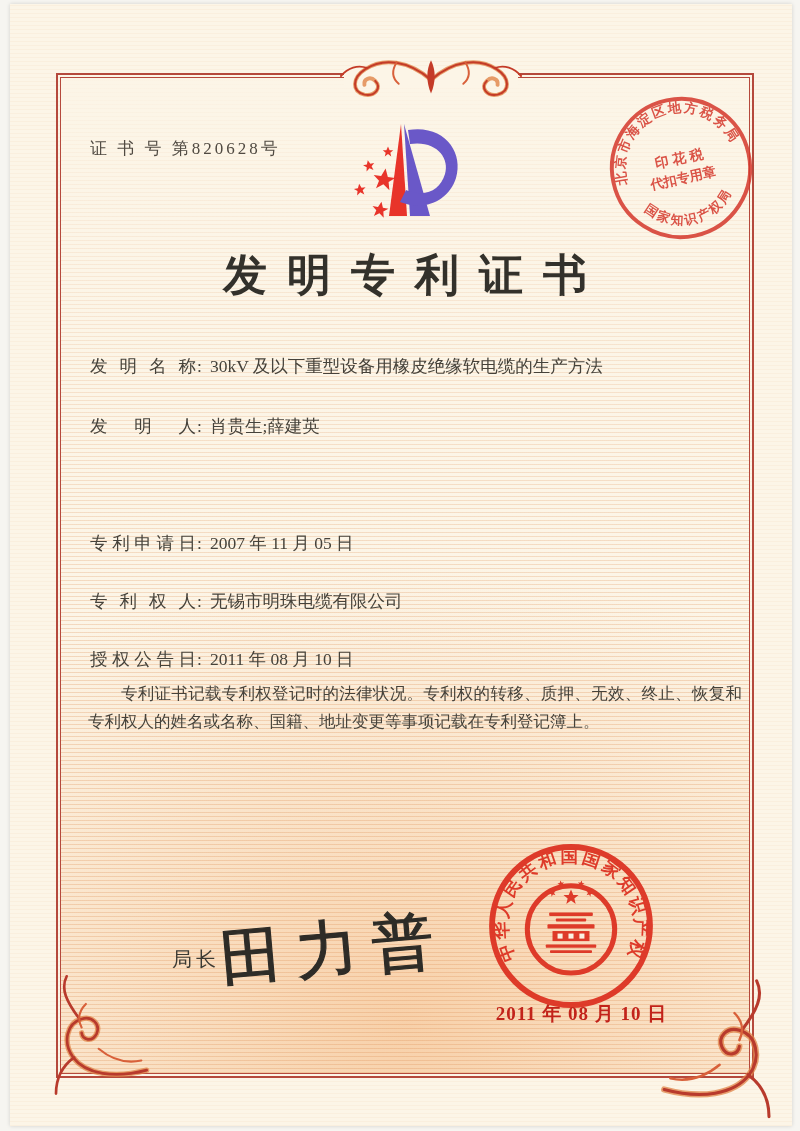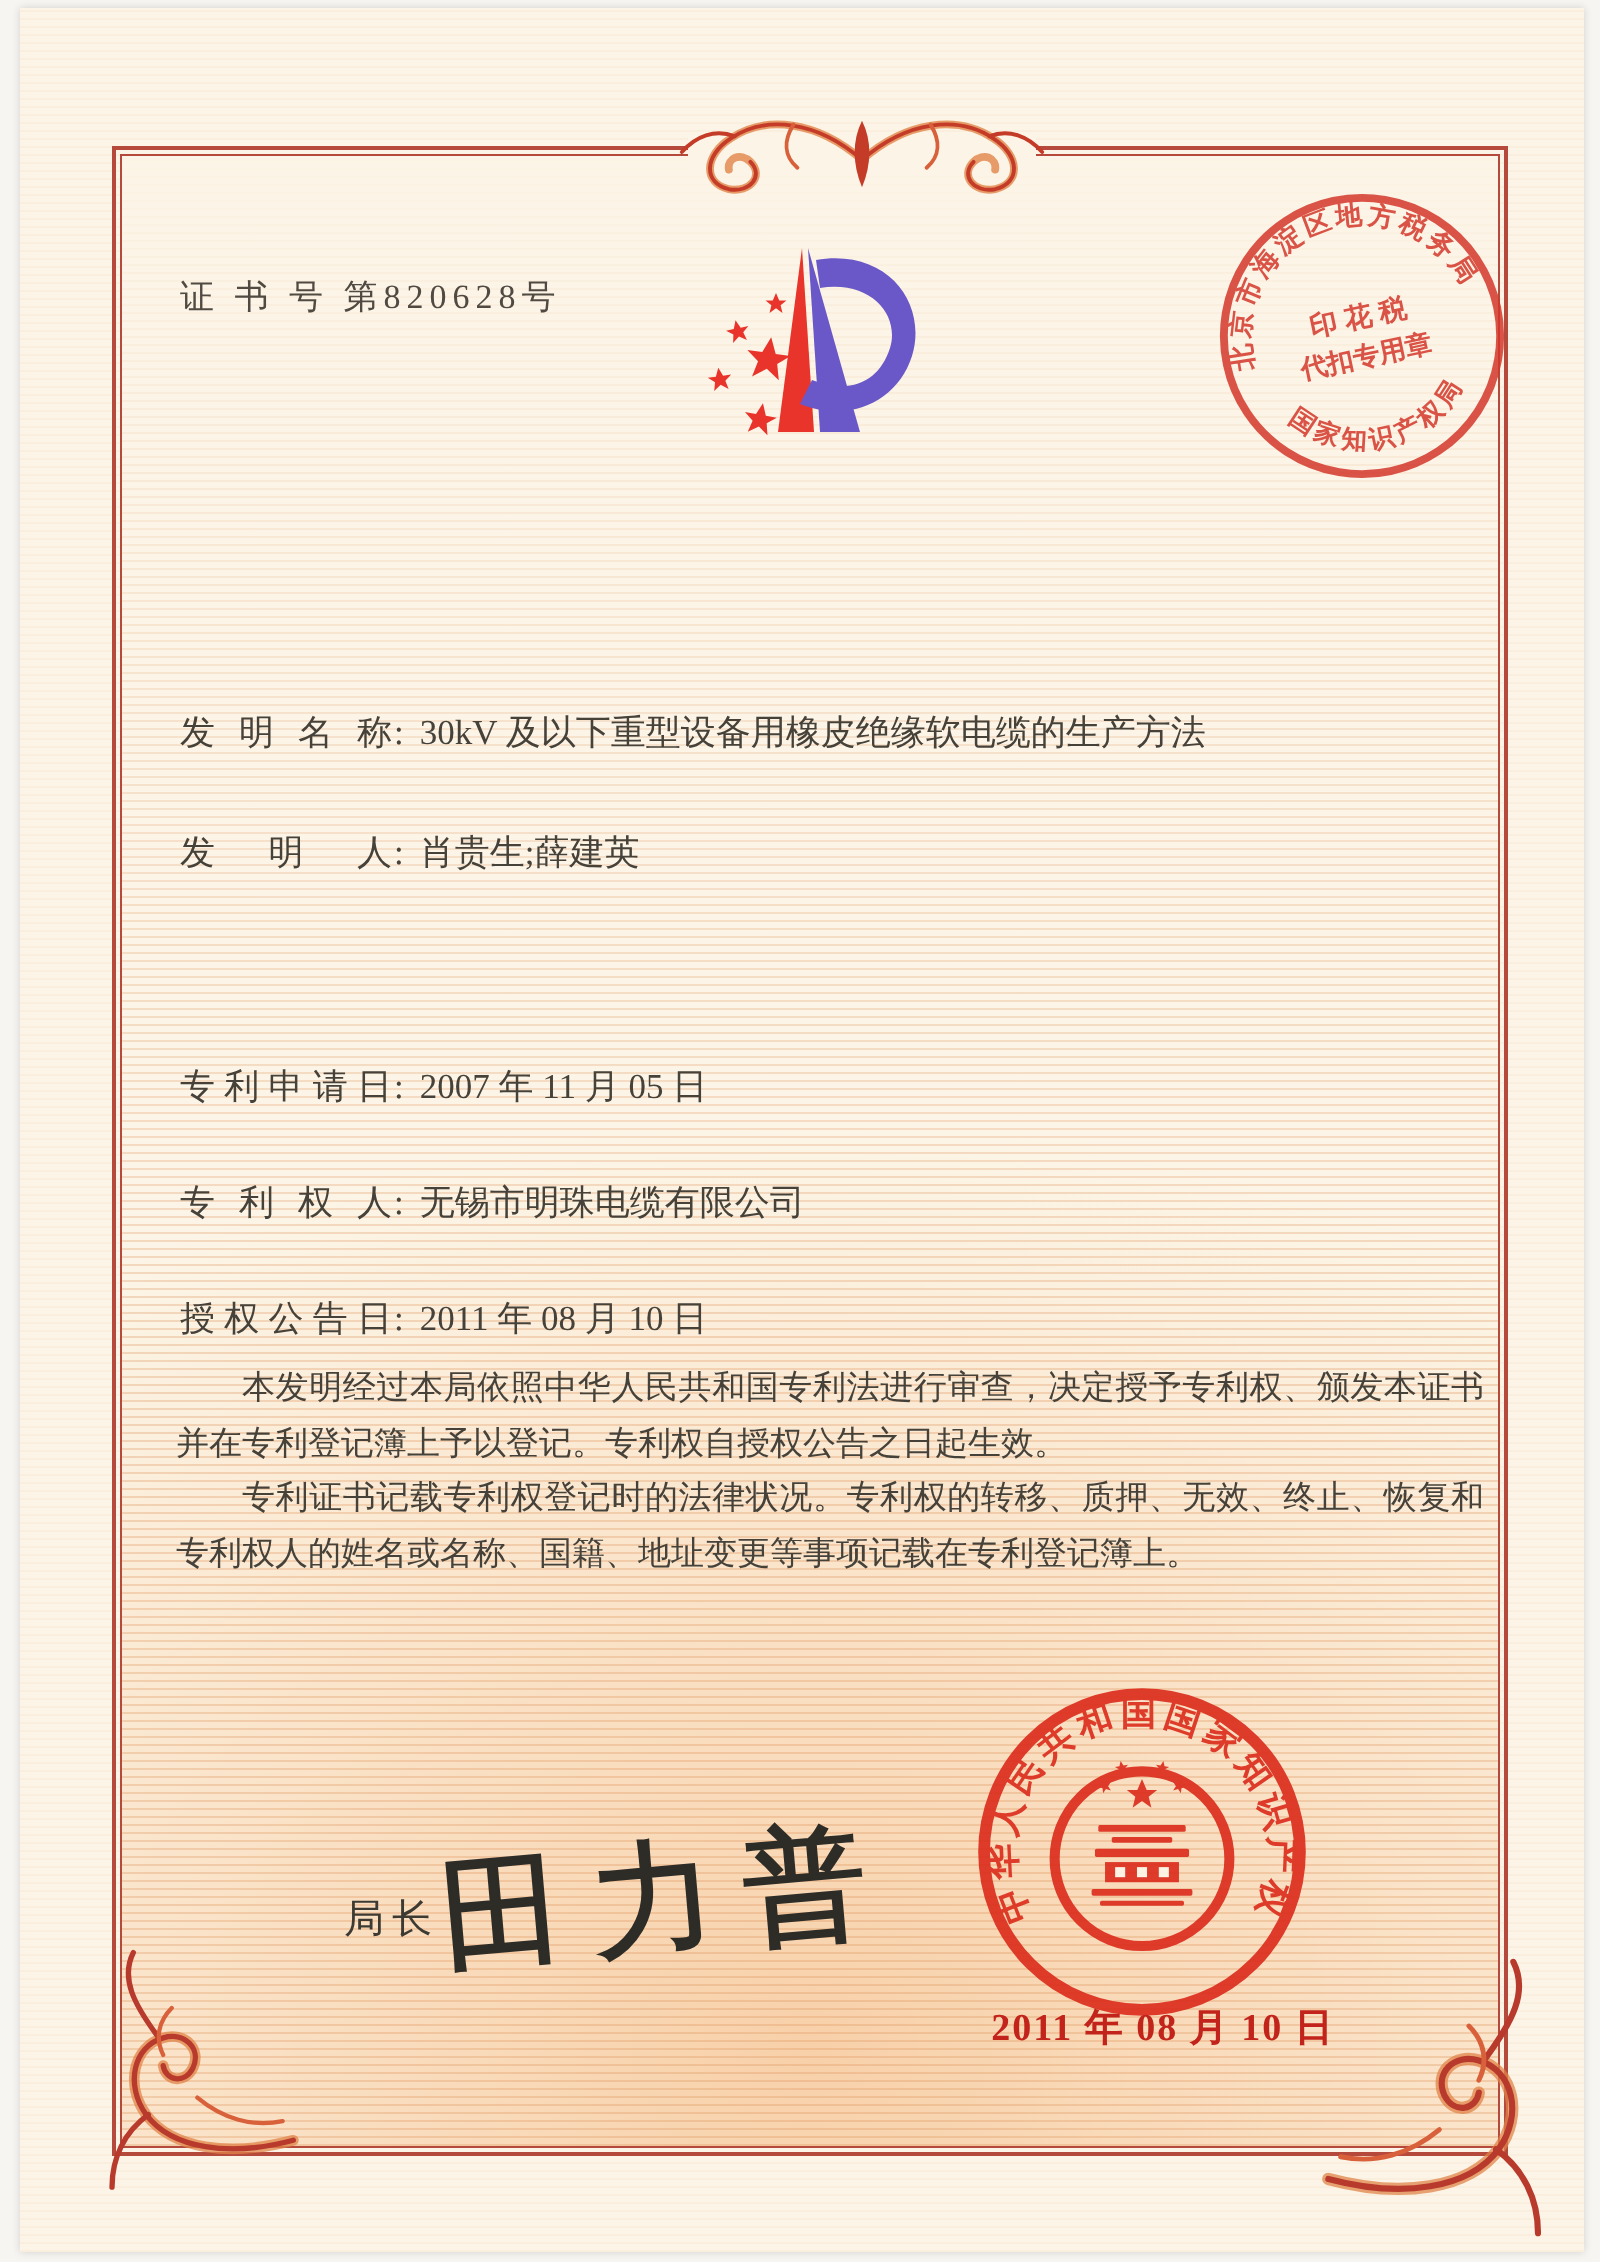--- a/index.html
+++ b/index.html
@@ -127,39 +127,39 @@
 
     <path d="M70,12 C106,6 126,34 118,60 C111,82 88,94 62,84 L68,72 C88,80 102,72 107,56 C112,40 98,22 72,26 Z" fill="#6a58c8"></path>
 
     <use href="#star" transform="translate(50,34) scale(0.55)" fill="#e8342a"></use>
     <use href="#star" transform="translate(31,48) scale(0.60) rotate(-12)" fill="#e8342a"></use>
     <use href="#star" transform="translate(46,62) scale(1.15) rotate(8)" fill="#e8342a"></use>
     <use href="#star" transform="translate(22,72) scale(0.62) rotate(-8)" fill="#e8342a"></use>
     <use href="#star" transform="translate(42,92) scale(0.85) rotate(10)" fill="#e8342a"></use>
   </svg>
 
+  <div class="title">发明专利证书</div>
 
   <div class="field-row" style="top:350px">
     <span class="field-label">发 明 名 称</span><span class="field-colon">:</span><span>30kV 及以下重型设备用橡皮绝缘软电缆的生产方法</span>
   </div>
   <div class="field-row" style="top:410px">
     <span class="field-label">发 明 人</span><span class="field-colon">:</span><span>肖贵生;薛建英</span>
   </div>
   <div class="field-row" style="top:527px">
     <span class="field-label">专利申请日</span><span class="field-colon">:</span><span>2007 年 11 月 05 日</span>
   </div>
   <div class="field-row" style="top:585px">
     <span class="field-label">专 利 权 人</span><span class="field-colon">:</span><span>无锡市明珠电缆有限公司</span>
   </div>
   <div class="field-row" style="top:643px">
     <span class="field-label">授权公告日</span><span class="field-colon">:</span><span>2011 年 08 月 10 日</span>
   </div>
 
   <div class="paras">
-    <p>本发明经过本局依照中华人民共和国专利法进行审查，决定授予专利权、颁发本证书并在专利登记簿上予以登记。专利权自授权公告之日起生效。</p>
     <p>专利证书记载专利权登记时的法律状况。专利权的转移、质押、无效、终止、恢复和专利权人的姓名或名称、国籍、地址变更等事项记载在专利登记簿上。</p>
   </div>
 
   <div class="sig-title">局长</div>
   <svg class="sig-name" viewBox="0 0 250 110">
     <text x="10" y="78" font-size="62" fill="#2e2c27" stroke="#2e2c27" stroke-width="1.2" font-family="'Liberation Serif','DejaVu Serif',serif" transform="rotate(-5 125 60)" letter-spacing="14">田力普</text>
   </svg>
 
   <svg class="seal" viewBox="0 0 200 200">
     <defs>

